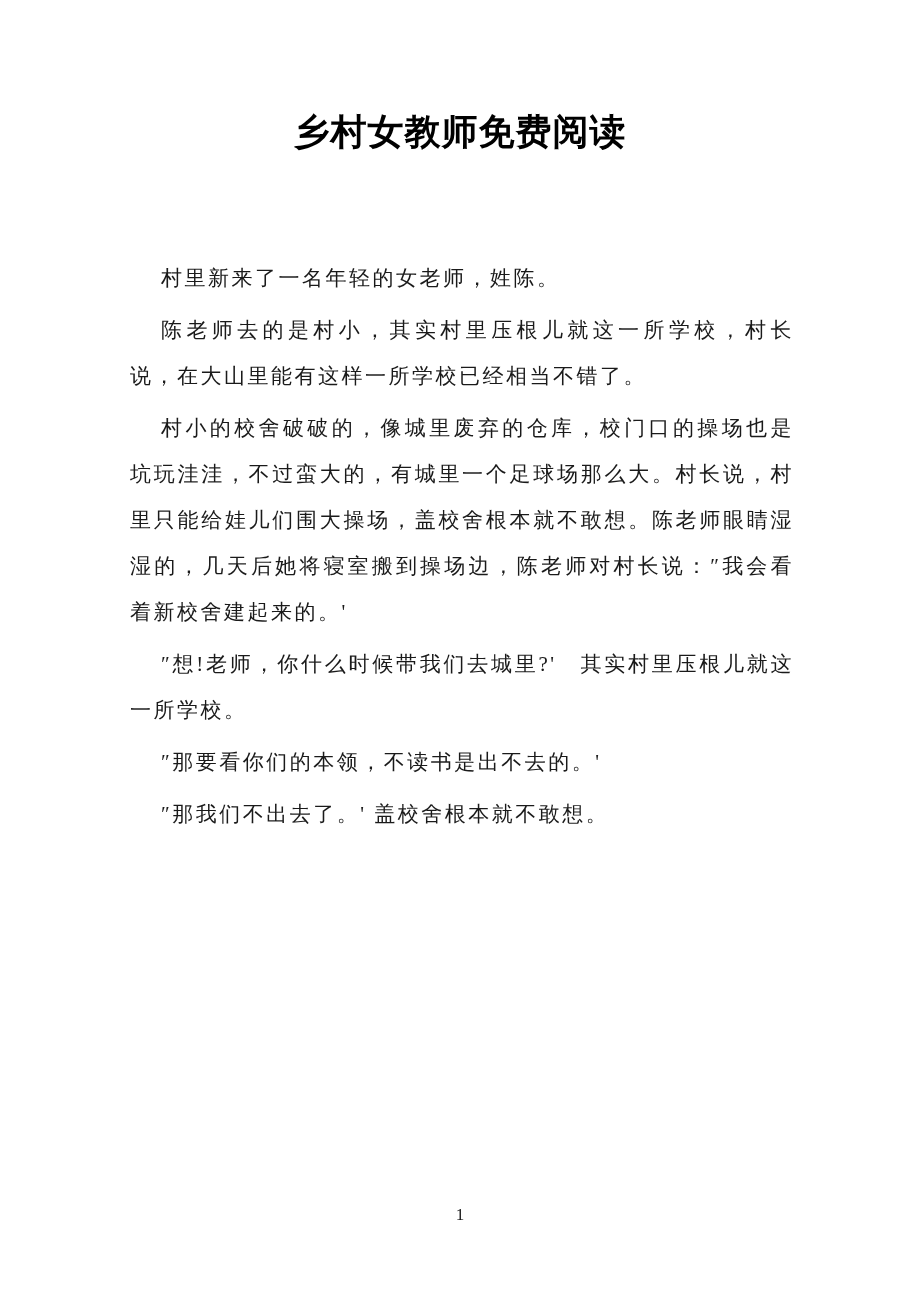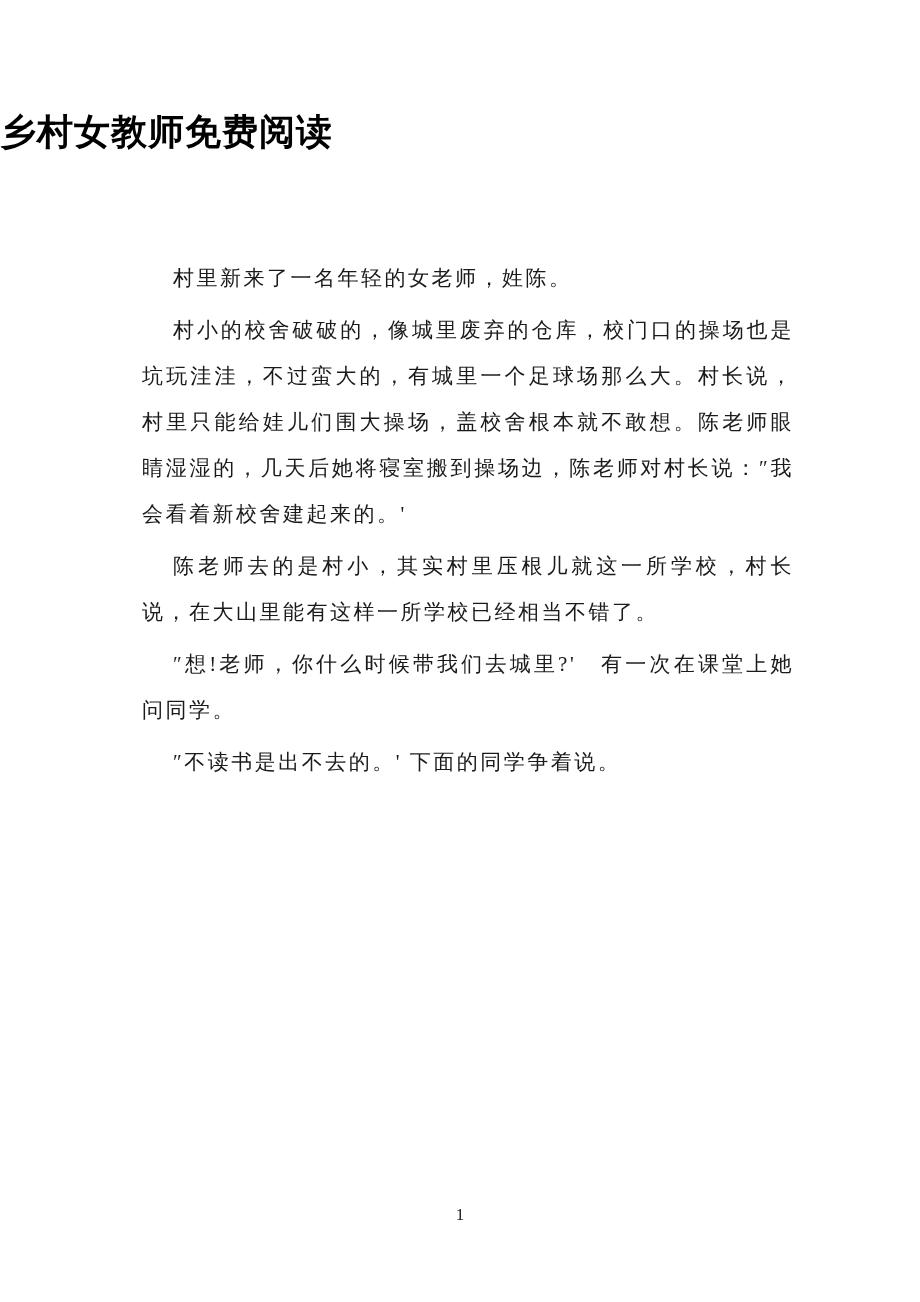--- a/index.html
+++ b/index.html
@@ -15,38 +15,39 @@
     overflow: hidden;
     font-family: "Liberation Serif", "DejaVu Serif", serif;
     color: #1a1a1a;
   }
   .doc-title {
     position: absolute;
     top: 106px;
     left: 0;
     width: 100%;
     margin: 0;
+    text-align: center;
     font-size: 36px;
     line-height: 52px;
     font-weight: bold;
     letter-spacing: 1px;
     color: #000000;
   }
   .doc-body {
     position: absolute;
     top: 255px;
     left: 126px;
     width: 668px;
     font-size: 21px;
     line-height: 46px;
     letter-spacing: 2.5px;
     text-align: justify;
   }
   .doc-body p {
-    margin: 0 0 6px 16px;
+    margin: 0 0 6px 4px;
     text-indent: 31px;
   }
   .page-number {
     position: absolute;
     top: 1203px;
     left: 0;
     width: 920px;
     text-align: center;
     font-size: 17px;
     line-height: 24px;
@@ -54,20 +55,21 @@
   }
 </style>
 </head>
 <body>
 
 <div class="page">
   <h1 class="doc-title">乡村女教师免费阅读</h1>
 
   <div class="doc-body">
     <p>村里新来了一名年轻的女老师，姓陈。</p>
+    <p>陈老师去的是村小，其实村里压根儿就这一所学校，村长说，在大山里能有这样一所学校已经相当不错了。</p>
     <p>村小的校舍破破的，像城里废弃的仓库，校门口的操场也是坑玩洼洼，不过蛮大的，有城里一个足球场那么大。村长说，村里只能给娃儿们围大操场，盖校舍根本就不敢想。陈老师眼睛湿湿的，几天后她将寝室搬到操场边，陈老师对村长说：″我会看着新校舍建起来的。'</p>
-    <p>陈老师去的是村小，其实村里压根儿就这一所学校，村长说，在大山里能有这样一所学校已经相当不错了。</p>
-    <p>″想!老师，你什么时候带我们去城里?'　有一次在课堂上她问同学。</p>
-    <p>″不读书是出不去的。' 下面的同学争着说。</p>
+    <p>″想!老师，你什么时候带我们去城里?'　其实村里压根儿就这一所学校。</p>
+    <p>″那要看你们的本领，不读书是出不去的。'</p>
+    <p>″那我们不出去了。' 盖校舍根本就不敢想。</p>
   </div>
 
   <div class="page-number">1</div>
 </div>
 
 </body></html>

